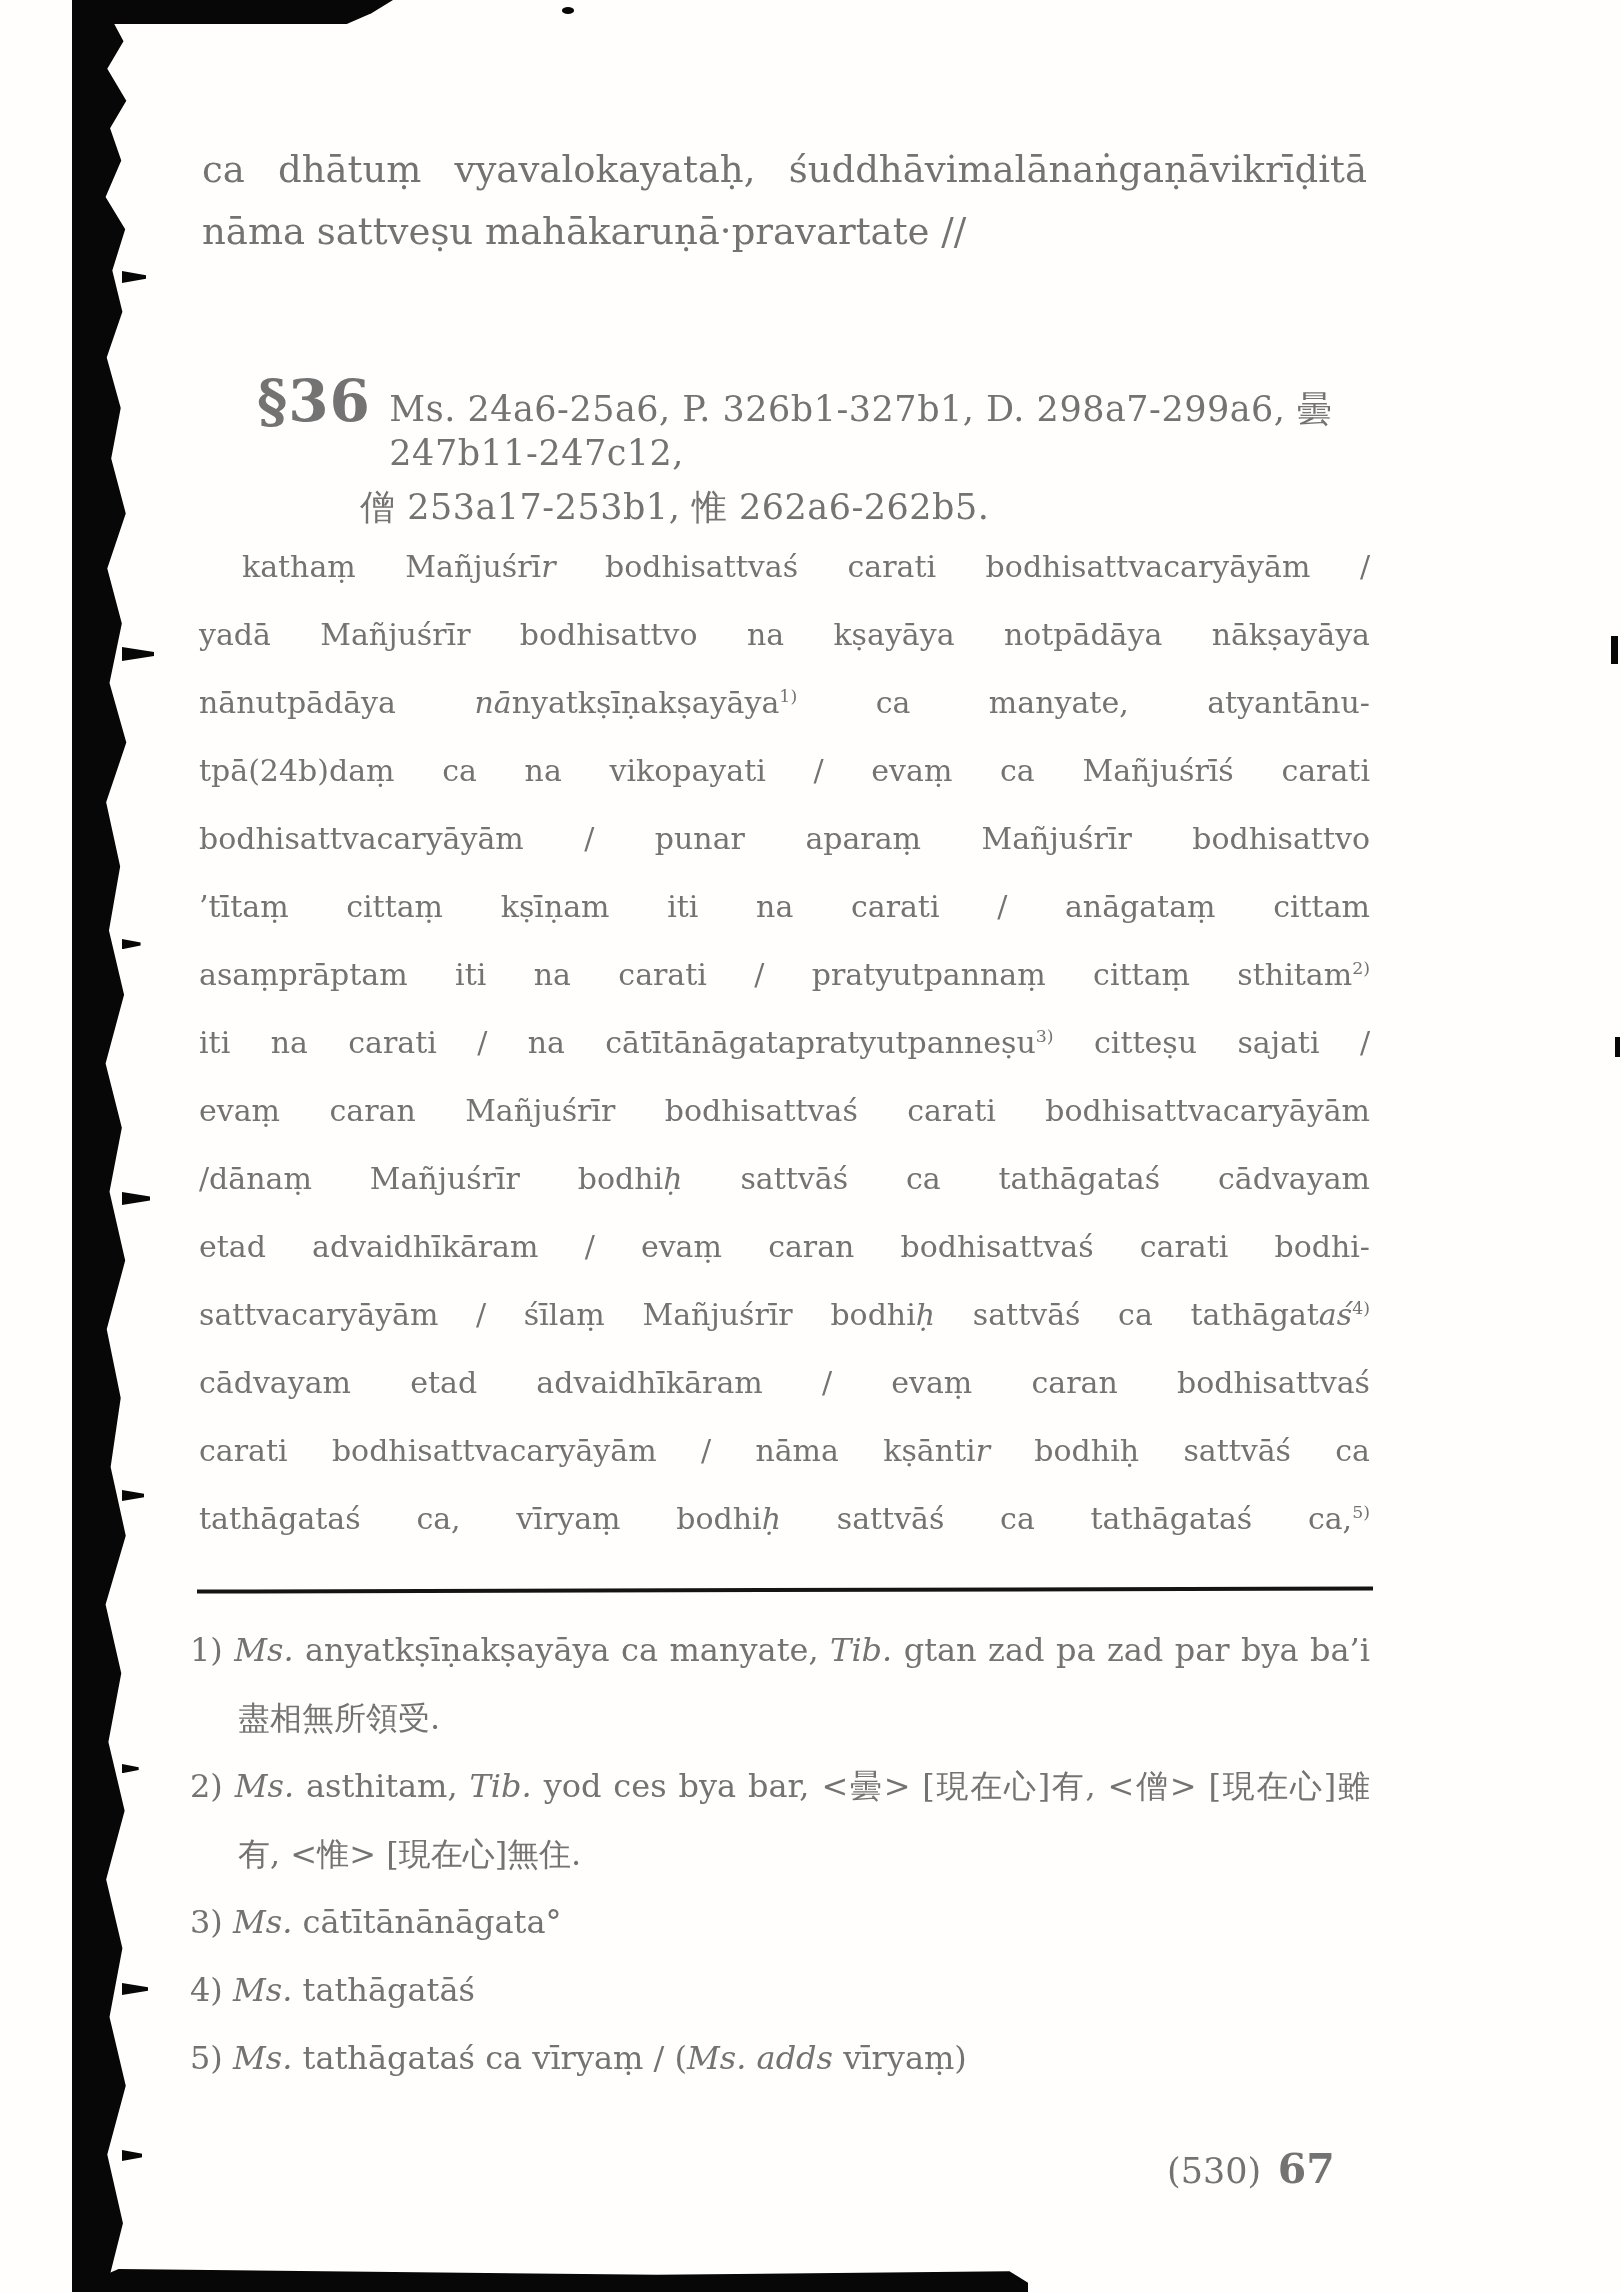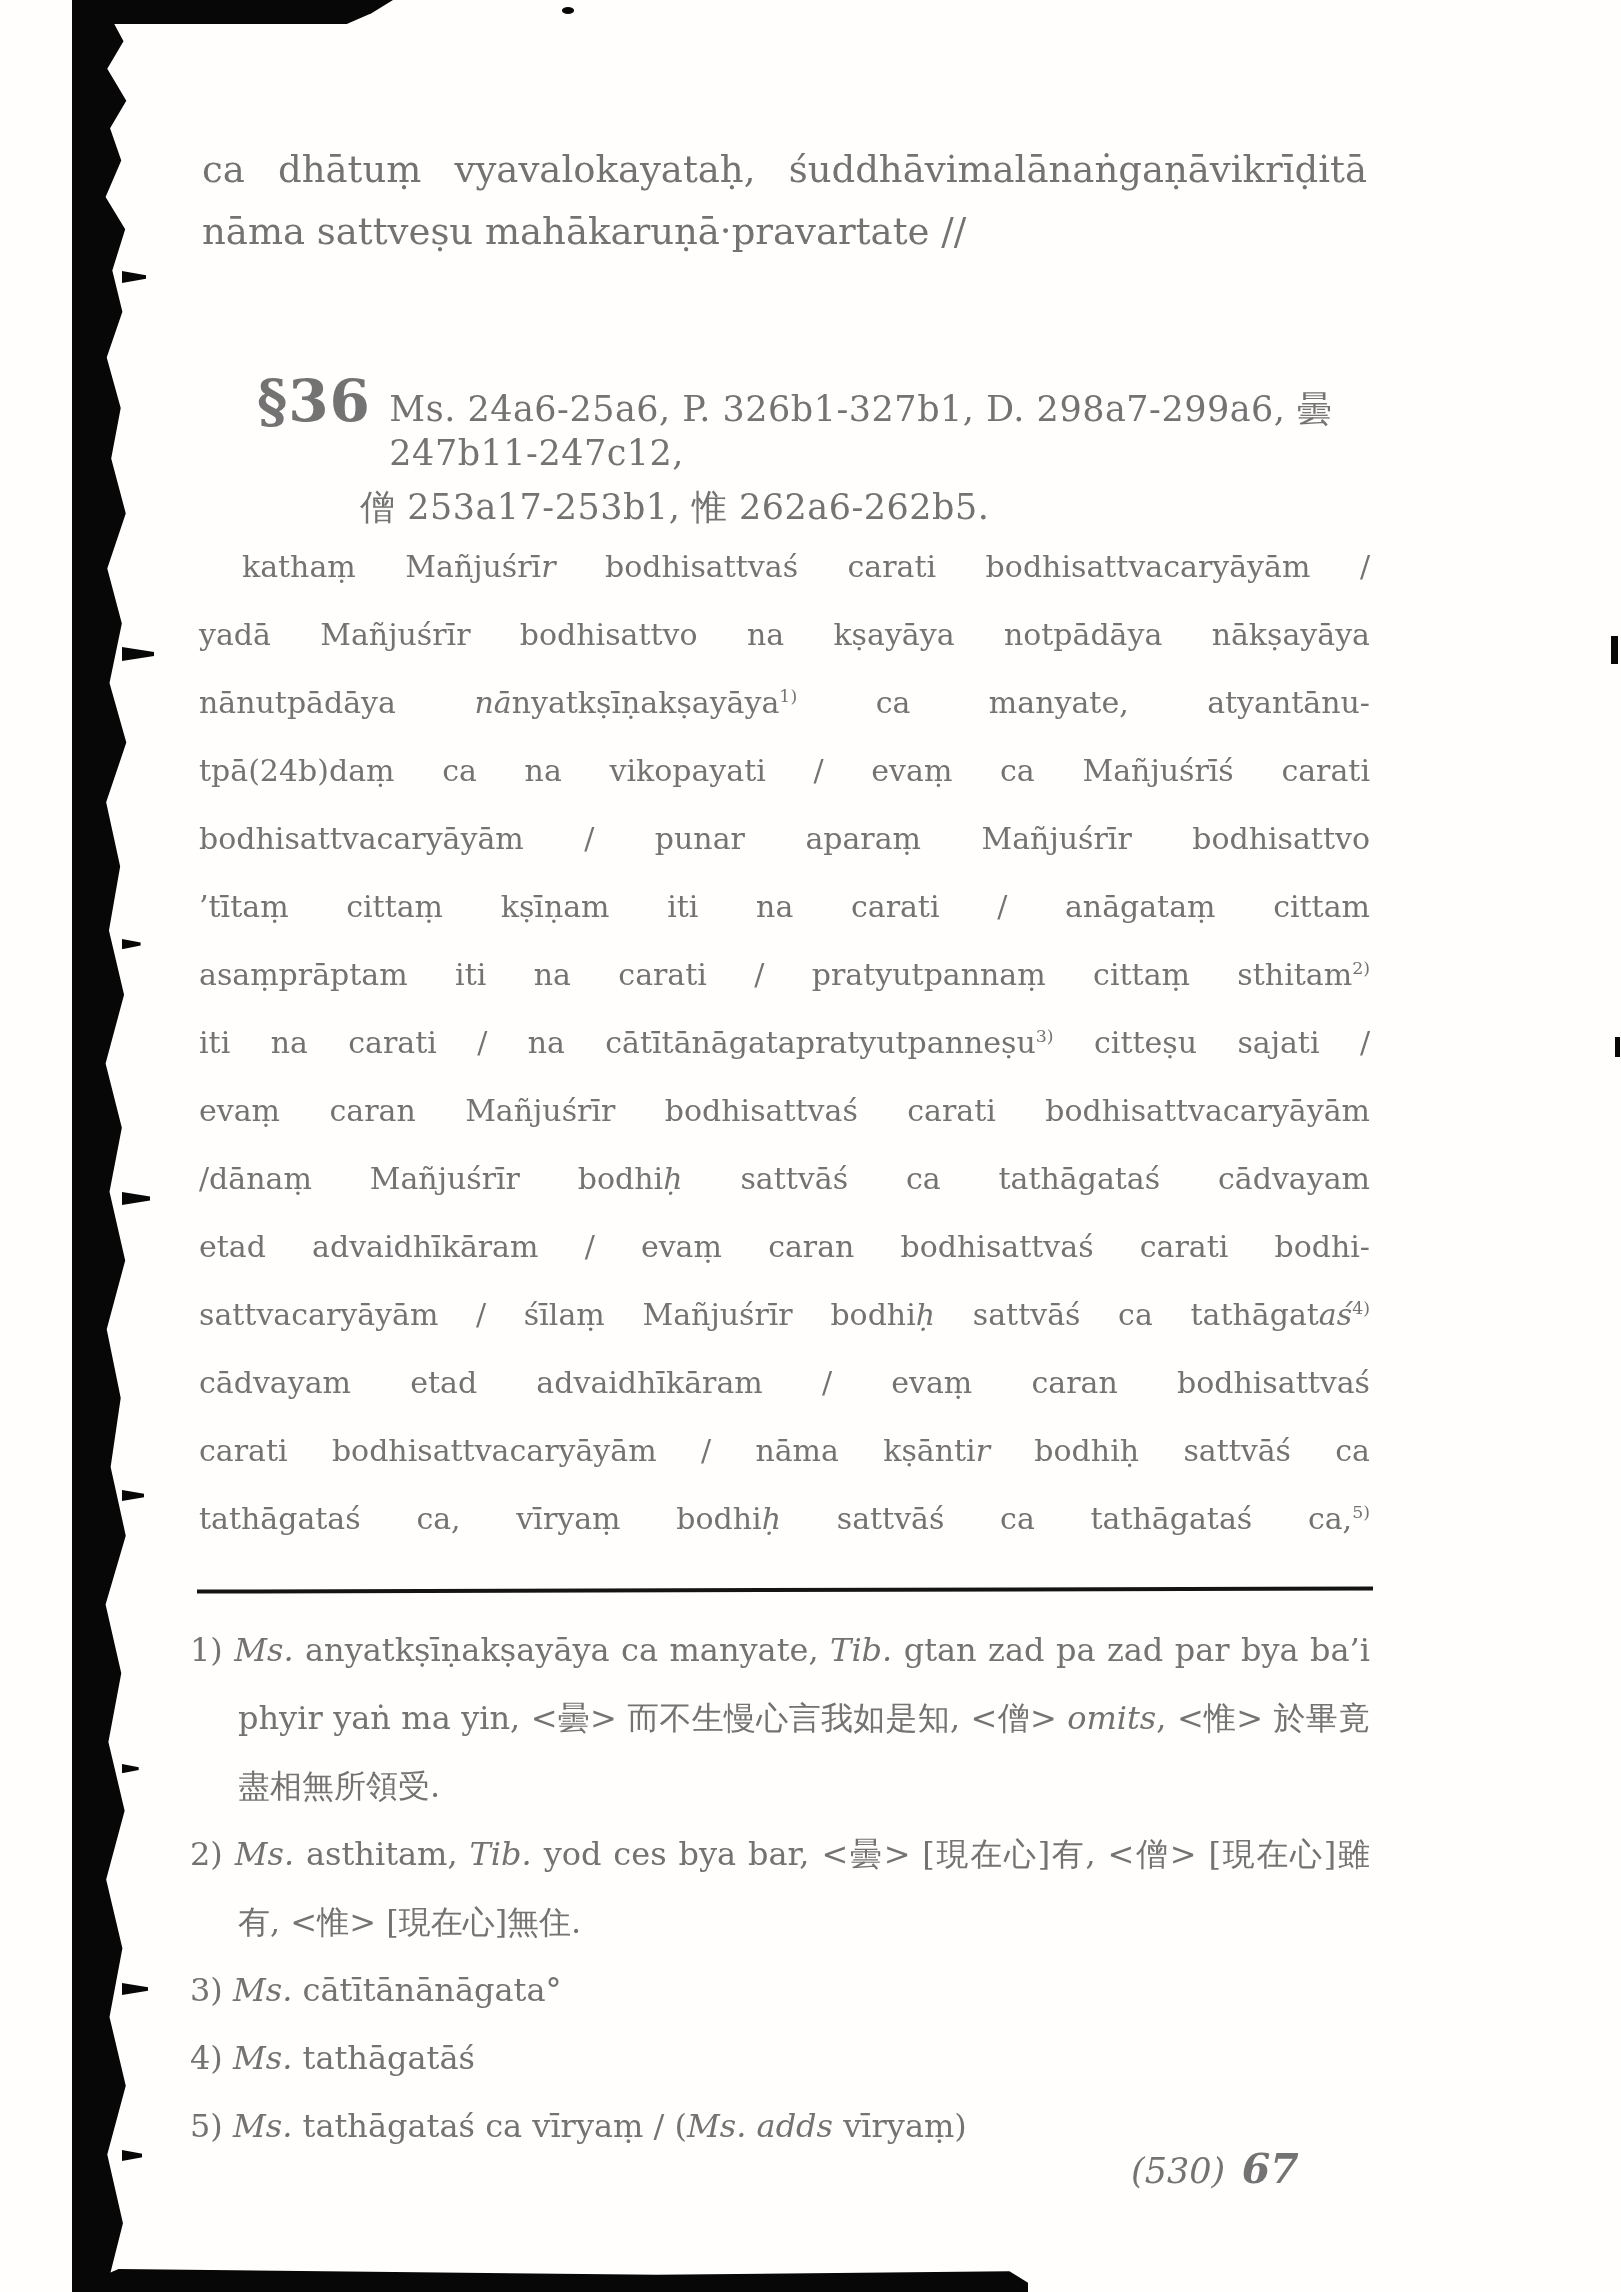--- a/index.html
+++ b/index.html
@@ -45,21 +45,21 @@
   .sh-line2{margin-left:115px;margin-top:11px;}
 
   .main-text{position:absolute;left:199px;top:533px;width:1171px;font-size:30px;line-height:68px;}
 
   .rule{position:absolute;left:197px;top:1588px;width:1176px;height:3.7px;background:#141414;transform:rotate(-0.15deg);}
 
   .footnotes{position:absolute;left:190px;top:1616px;width:1180px;font-size:32px;line-height:68px;}
   .fn-line{margin-left:48px;}
   .fn-line.first{margin-left:0;}
 
-  .pagefooter{position:absolute;left:1131px;top:2145px;font-size:35px;font-style:italic;}
+  .pagefooter{position:absolute;left:1167px;top:2145px;font-size:35px;}
   .pageno{font-size:41px;margin-left:16.7px;font-weight:600;}
 </style>
 </head>
 <body>
 
 <div class="page">
 
   <div class="edge-strip"></div>
   <div class="top-bar"></div>
   <div class="bottom-bar"></div>
@@ -103,21 +103,20 @@
       <div class="tline just"><span>sattvacaryāyām / śīlaṃ Mañjuśrīr bodhi</span><span class="it">ḥ</span><span> sattvāś ca tathāgat</span><span class="it">aś</span><span class="sup">4)</span></div>
       <div class="tline just"><span>cādvayam etad advaidhīkāram / evaṃ caran bodhisattvaś</span></div>
       <div class="tline just"><span>carati bodhisattvacaryāyām / nāma kṣānti</span><span class="it">r</span><span> bodhiḥ sattvāś ca</span></div>
       <div class="tline just"><span>tathāgataś ca, vīryaṃ bodhi</span><span class="it">ḥ</span><span> sattvāś ca tathāgataś ca,</span><span class="sup">5)</span></div>
     </div>
 
   <div class="rule"></div>
 
   <div class="footnotes">
       <div class="fn-line first just"><span>1) </span><span class="it">Ms.</span><span> anyatkṣīṇakṣayāya ca manyate, </span><span class="it">Tib.</span><span> gtan zad pa zad par bya ba’i</span></div>
-      <div class="fn-line just"><span>phyir yaṅ ma yin, &lt;曇&gt; 而不生慢心言我如是知, &lt;僧&gt; </span><span class="it">omits</span><span>, &lt;惟&gt; 於畢竟</span></div>
       <div class="fn-line"><span>盡相無所領受.</span></div>
       <div class="fn-line first just"><span>2) </span><span class="it">Ms.</span><span> asthitam, </span><span class="it">Tib.</span><span> yod ces bya bar, &lt;曇&gt; [現在心]有, &lt;僧&gt; [現在心]雖</span></div>
       <div class="fn-line"><span>有, &lt;惟&gt; [現在心]無住.</span></div>
       <div class="fn-line first"><span>3) </span><span class="it">Ms.</span><span> cātītānānāgata°</span></div>
       <div class="fn-line first"><span>4) </span><span class="it">Ms.</span><span> tathāgatāś</span></div>
       <div class="fn-line first"><span>5) </span><span class="it">Ms.</span><span> tathāgataś ca vīryaṃ / (</span><span class="it">Ms. adds</span><span> vīryaṃ)</span></div>
     </div>
 
   <div class="pagefooter">
     <span>(530)</span><span class="pageno">67</span>

